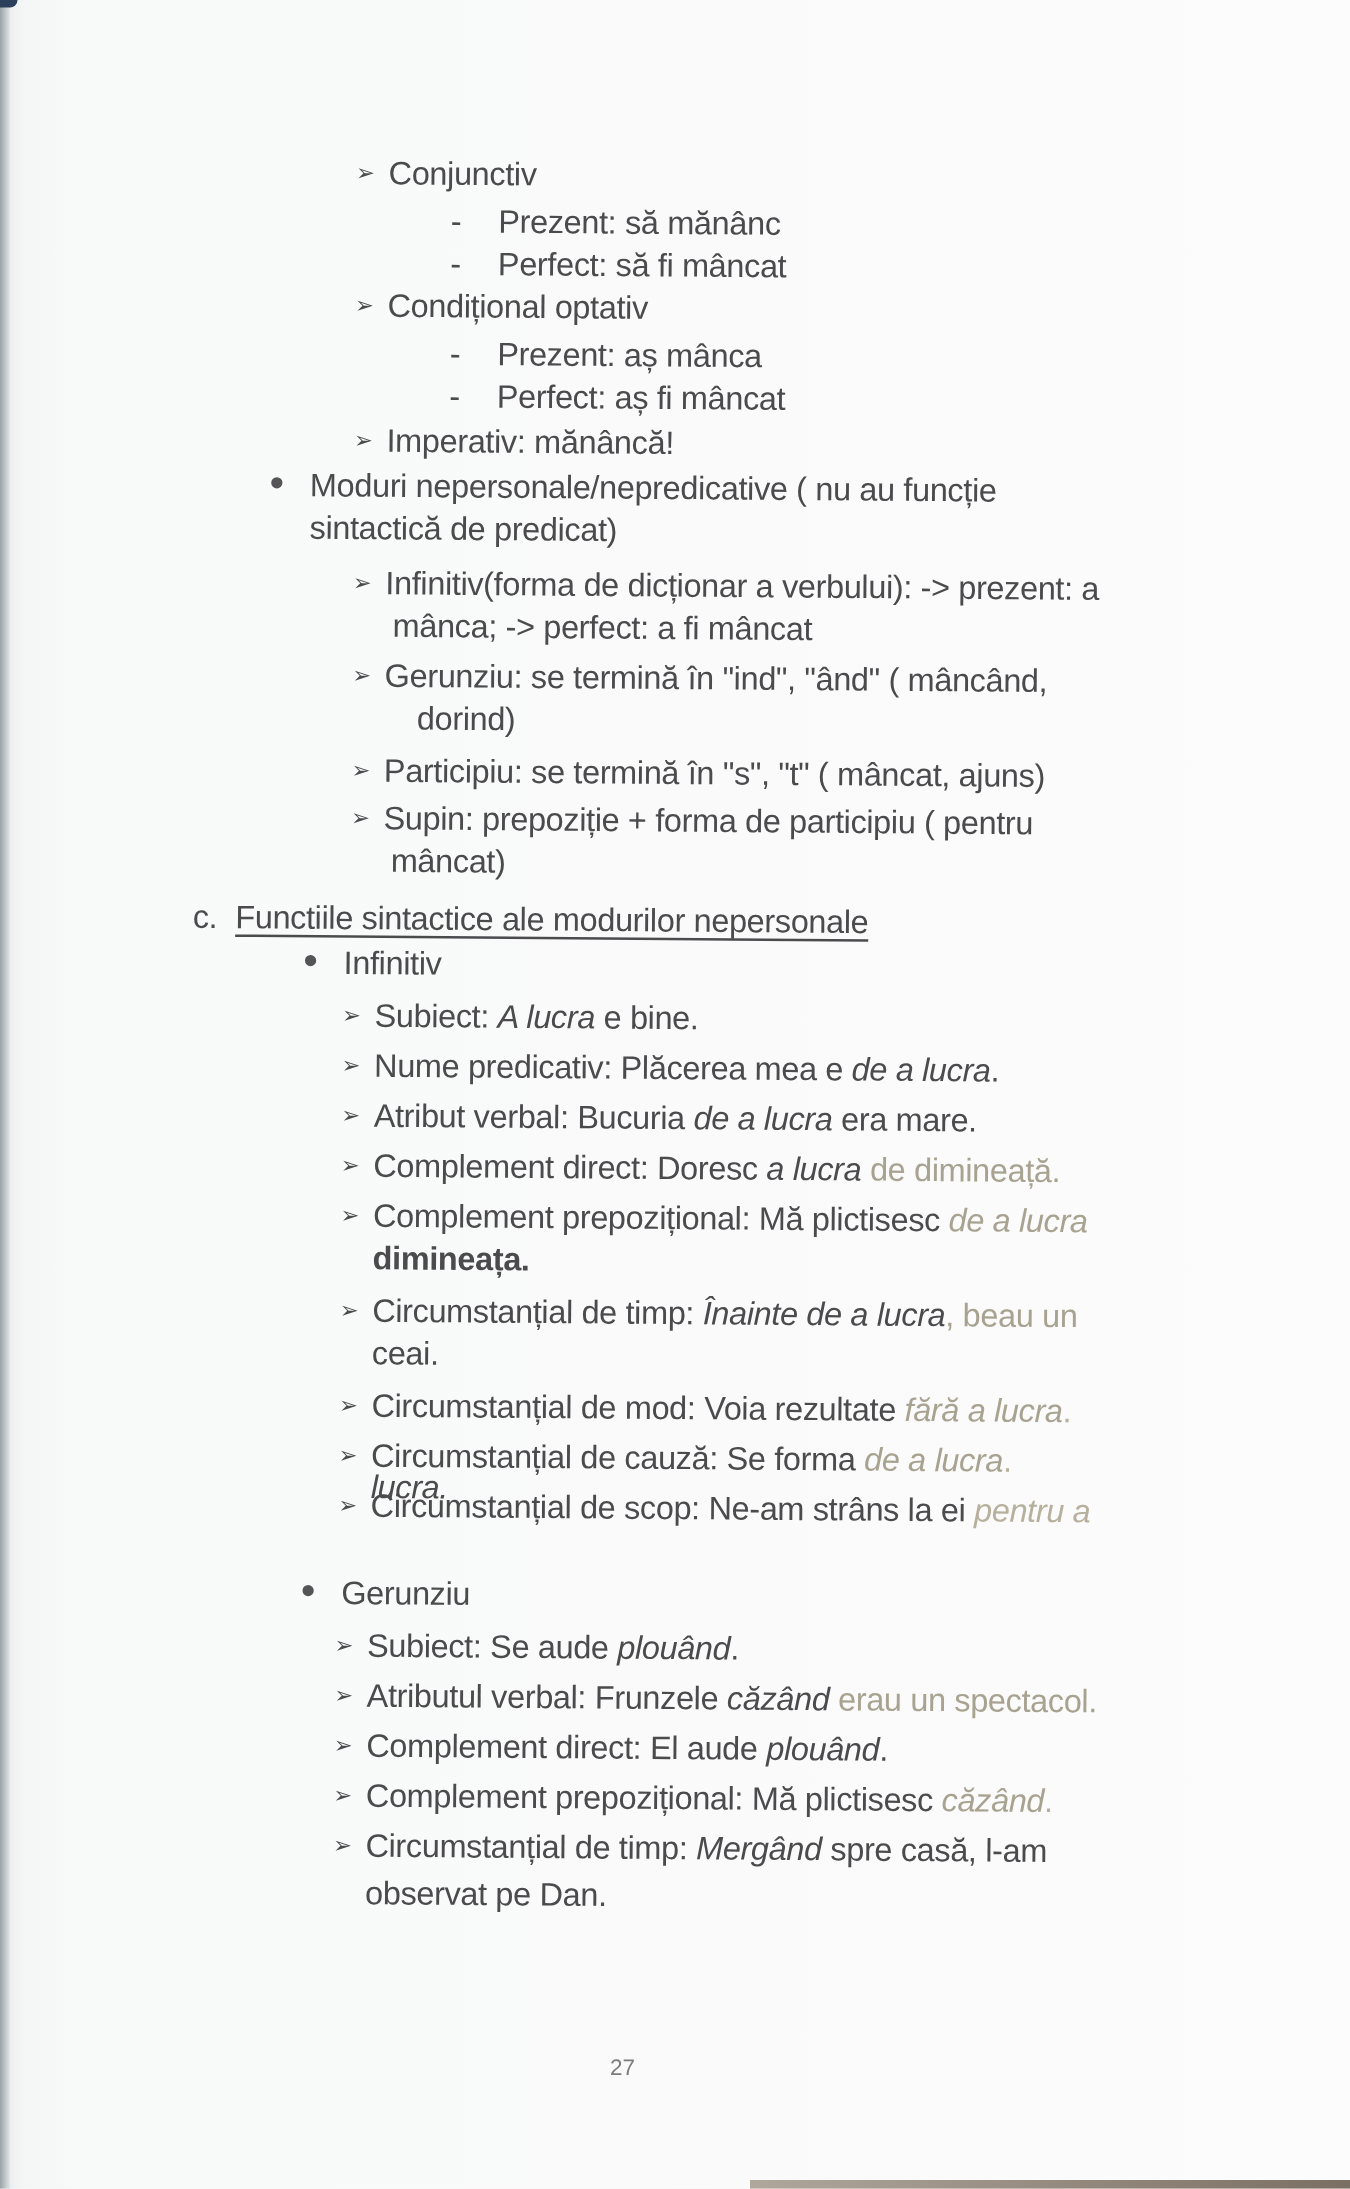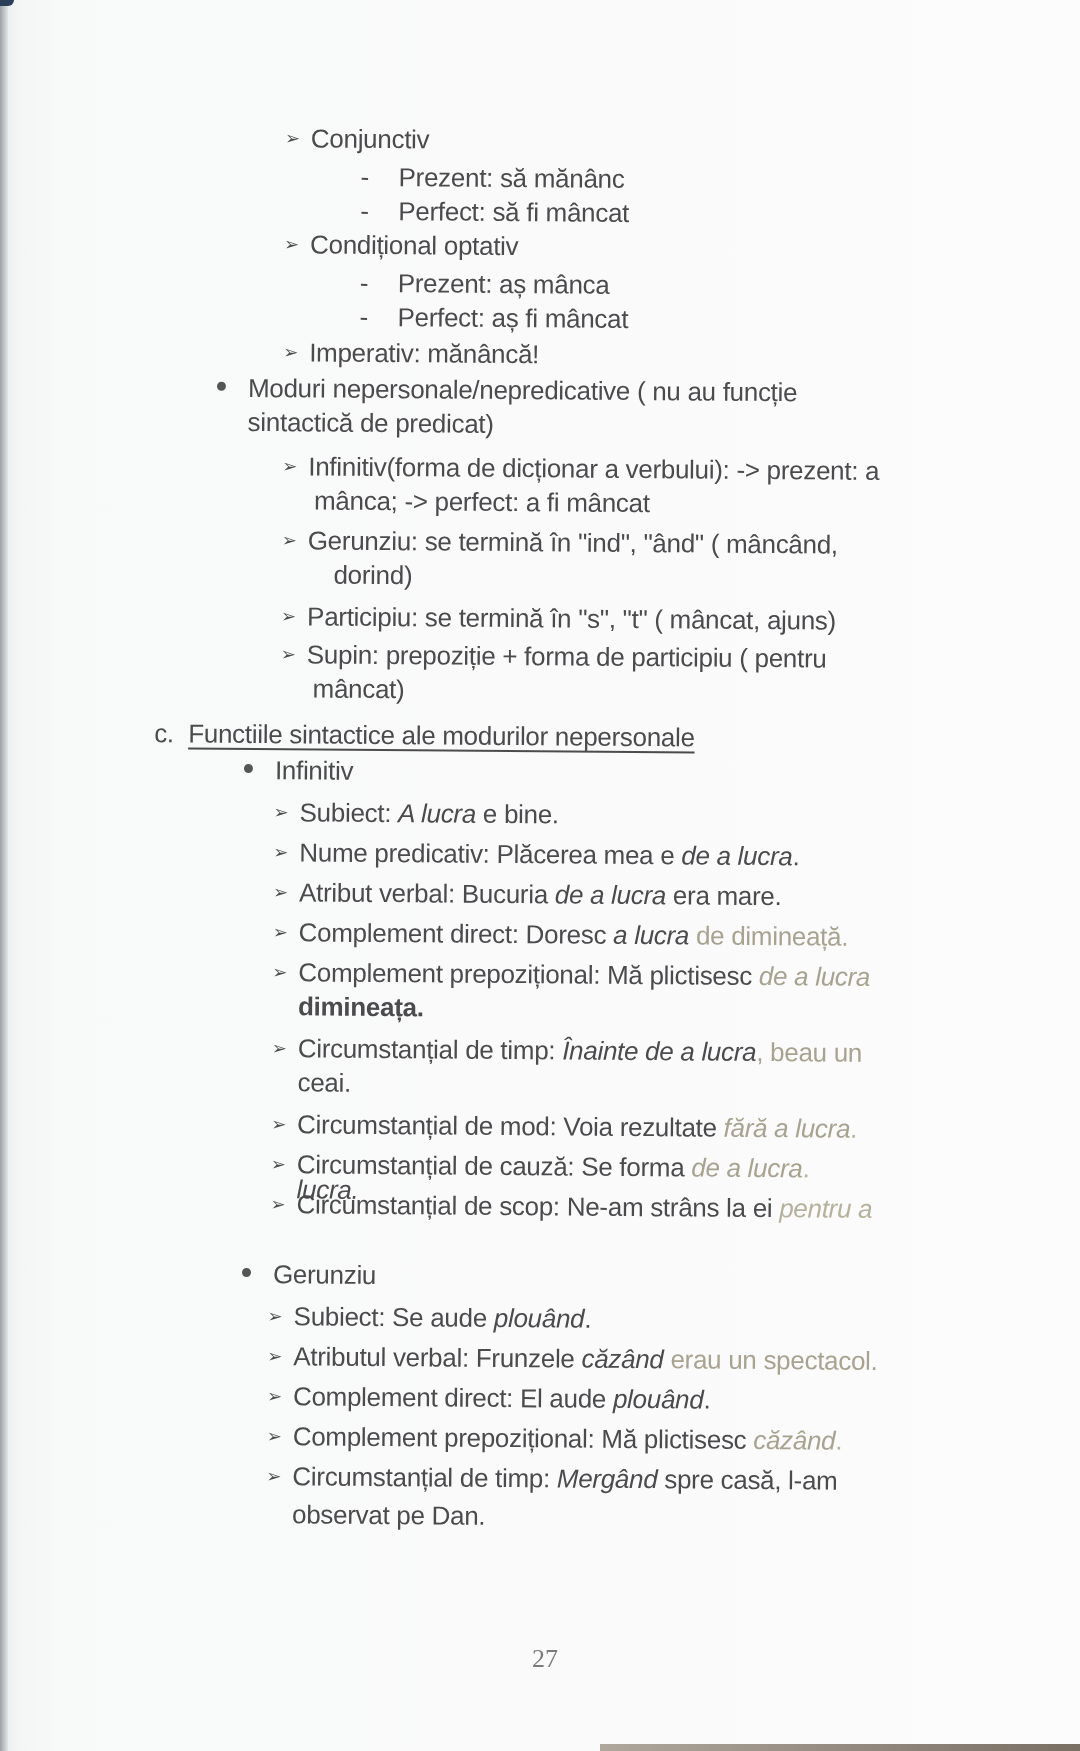--- a/index.html
+++ b/index.html
@@ -84,24 +84,23 @@
       text-decoration: underline;
       text-decoration-thickness: 2px;
       text-underline-offset: 5px;
     }
     .i { font-style: italic; }
     .faded { color: #a8a290; }
     .faded2 { color: #b7b09c; }
     .pagenum {
       position: absolute;
       left: 488px; top: 1644px;
-      font-family: Liberation Serif, serif;
-      font-size: 26px;
+      font-family: Liberation Sans, sans-serif;
+      font-size: 18px;
       color: #7b7b7b;
-      margin-left: 44px;
     }
   </style>
 </head>
 <body>
 
 <div class="page">
   <div class="left-shadow"></div>
   <div class="corner-mark"></div>
   <div class="bottom-edge"></div>
 

